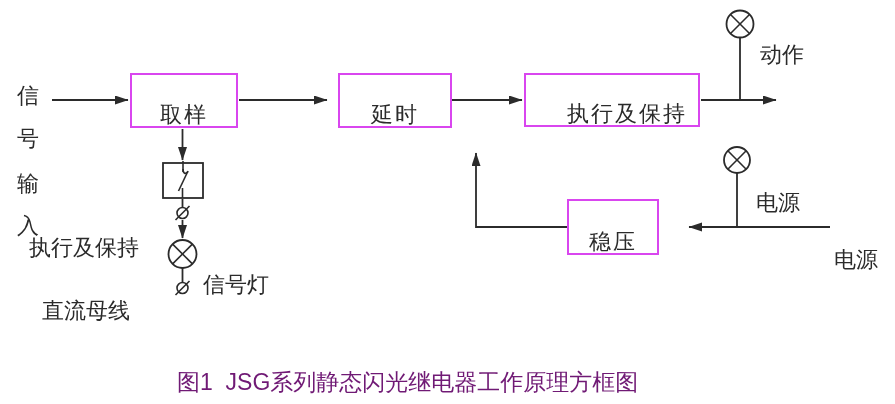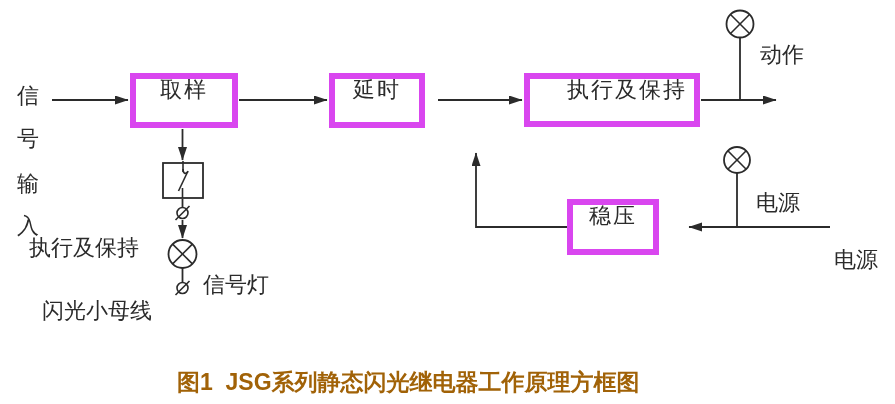--- a/index.html
+++ b/index.html
@@ -14,24 +14,24 @@
   }
   .wires {
     position: absolute;
     left: 0; top: 0;
     width: 895px; height: 404px;
     z-index: 1;
   }
   .fbox {
     position: absolute;
     z-index: 2;
-    border: 6px solid #d946ef;
+    border: 2px solid #d946ef;
     background: #ffffff;
     display: flex;
-    align-items: flex-start;
+    align-items: flex-end;
     justify-content: center;
     font-size: 22px;
     font-weight: 500;
     letter-spacing: 2px;
     box-sizing: border-box;
     line-height: 1;
   }
   .label {
     position: absolute;
     z-index: 2;
@@ -41,24 +41,24 @@
     white-space: pre;
     color: #2b2b2b;
     margin-top: 31px;
   }
   .caption {
     position: absolute;
     z-index: 2;
     left: 177px;
     top: 369px;
     font-size: 23px;
-    font-weight: 700;
+    font-weight: 400;
     line-height: 1.2;
     white-space: pre;
-    color: #a16207;
+    color: #701a75;
   }
   svg .stroke { stroke: #2b2b2b; stroke-width: 1.8; fill: none; }
   svg .thin   { stroke: #2b2b2b; stroke-width: 1.6; fill: none; }
 </style>
 </head>
 <body>
 
 <div class="stage">
 
   <svg class="wires" viewBox="0 0 895 404" xmlns="http://www.w3.org/2000/svg">
@@ -112,37 +112,37 @@
     <line class="stroke" x1="182.5" y1="268" x2="182.5" y2="282.5"></line>
     <g>
       <circle class="thin" cx="182.5" cy="288" r="5.5"></circle>
       <line class="thin" x1="175.5" y1="295" x2="189.5" y2="281"></line>
     </g>
   </svg>
 
   <div class="fbox" style="left:130px; top:73px; width:108px; height:55px;">
     <span>取样</span>
   </div>
-  <div class="fbox" style="left:329px; top:73px; width:96px; height:55px;">
+  <div class="fbox" style="left:338px; top:73px; width:114px; height:55px;">
     <span>延时</span>
   </div>
   <div class="fbox" style="left:524px; top:73px; width:176px; height:54px;padding-left:30px;">
     <span>执行及保持</span>
   </div>
   <div class="fbox" style="left:567px; top:199px; width:92px; height:56px;">
     <span>稳压</span>
   </div>
 
   <div class="label" style="left:17px; top:54px;">信</div>
   <div class="label" style="left:17px; top:97px;">号</div>
   <div class="label" style="left:17px; top:142px;">输</div>
   <div class="label" style="left:17px; top:184px;">入</div>
 
   <div class="label" style="left:29px;  top:206px;">执行及保持</div>
-  <div class="label" style="left:42px;  top:269px;">闪光小母线</div>
+  <div class="label" style="left:42px;  top:269px;">直流母线</div>
   <div class="label" style="left:203px; top:243px;">信号灯</div>
   <div class="label" style="left:760px; top:13px;">动作</div>
   <div class="label" style="left:756px; top:161px;">电源</div>
   <div class="label" style="left:834px; top:218px;">电源</div>
 
   <div class="caption">图1  JSG系列静态闪光继电器工作原理方框图</div>
 
 </div>
 
 </body></html>

